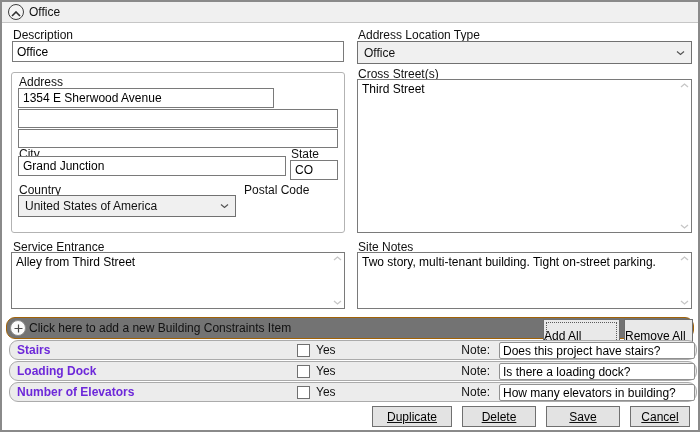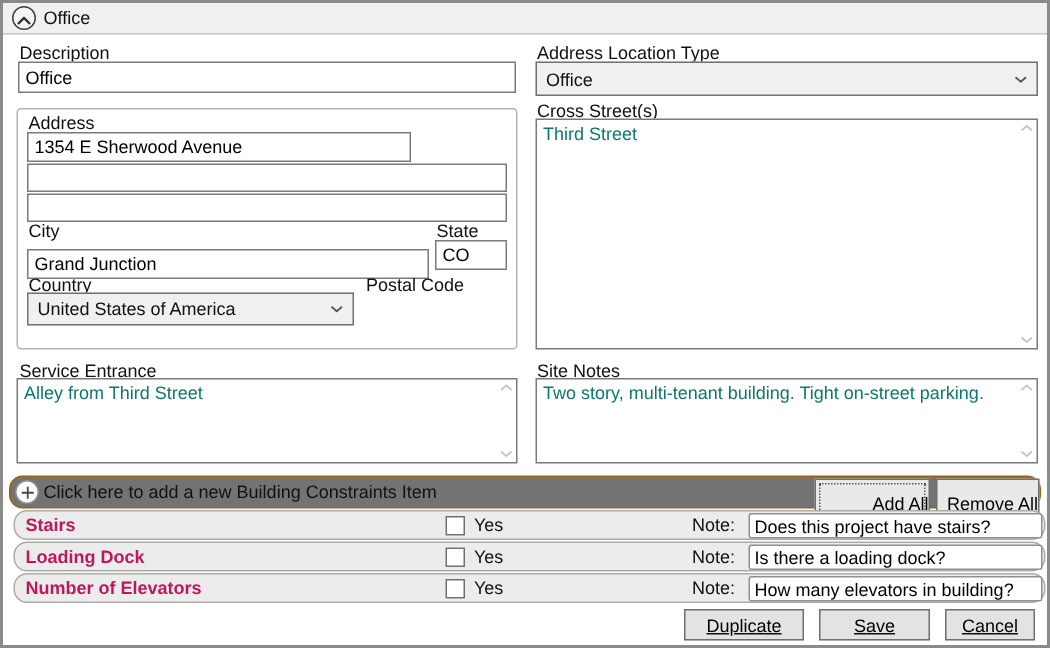--- a/index.html
+++ b/index.html
@@ -21,39 +21,39 @@
   input.tb { position:absolute; border:1px solid #7a7a7a; background:#fff;
              font:inherit; color:#000; padding:1px 4px; }
   .groupbox { position:absolute; border:1px solid #b3b3b3; border-radius:3px; background:#fff; }
 
   .combo { position:absolute; border:1px solid #717171; background:#f0f0f0;
            display:flex; align-items:center; padding:0 22px 0 6px; cursor:default; }
   .combo .chev { position:absolute; right:6px; top:50%; transform:translateY(-50%); line-height:0; }
 
   .ta-wrap { position:absolute; border:1px solid #7a7a7a; background:#fff; }
   .ta-wrap textarea { width:100%; height:100%; border:none; resize:none; overflow:hidden;
-           font:inherit; color:#0f766e; padding:2px 14px 2px 4px; background:transparent; outline:none; }
+           font:inherit; color:#000000; padding:2px 14px 2px 4px; background:transparent; outline:none; }
   .sg { position:absolute; right:2px; line-height:0; }
   .sg.up { top:3px; } .sg.dn { bottom:3px; }
 
   
   .add-row { position:absolute; left:4px; top:315px; width:688px; height:22px;
              background:#737373; border:1px solid #a16207; border-radius:9px; cursor:pointer; }
   .plus-circle { position:absolute; left:3px; top:2px; width:16px; height:16px;
              border:1px solid #8f8f8f; border-radius:50%; background:#fbfbfb;
              display:flex; align-items:center; justify-content:center; }
   .add-row .prompt { position:absolute; left:22px; top:3px; }
   .mini-btn { position:absolute; top:1px; height:34px; background:#e9e9e9; border:1px solid #6e6e6e;
-             font:inherit; text-align:right; padding:0; cursor:pointer; }
+             font:inherit; text-align:left; padding:0; cursor:pointer; }
   .mini-btn.addall { left:536px; width:77px; outline:1px dotted #5a5a5a; outline-offset:-4px; }
   .mini-btn.removeall { left:617px; width:69px; }
 
   .c-row { position:absolute; left:7px; width:688px; height:20px;
            background:#ececec; border:1px solid #ababab; border-radius:9px; }
-  .c-row .name { position:absolute; left:7px; top:2px; font-weight:bold; color:#be185d; }
+  .c-row .name { position:absolute; left:7px; top:2px; font-weight:bold; color:#6d28d9; }
   .c-row input[type=checkbox] { position:absolute; left:287px; top:3px; width:13px; height:13px;
            appearance:none; -webkit-appearance:none; background:#fff; border:1px solid #707070; margin:0; }
   .c-row .yes { position:absolute; left:306px; top:2px; }
   .c-row .note-lbl { position:absolute; right:206px; top:2px; }
   .c-row input.note { position:absolute; left:489px; top:1px; width:196px; height:17px;
            border:1px solid #909090; border-radius:2px; background:#fff; font:inherit; padding:0 3px; }
 
   
   .footer { position:absolute; right:8px; top:404px; display:flex; gap:10px;text-decoration:underline; }
   .btn { height:21px; background:#e3e3e3; border:1px solid #707070; font:inherit;
@@ -78,21 +78,21 @@
   <span class="lbl" style="left:11px; top:26px;">Description</span>
   <input class="tb" style="left: 10px; top: 39px; width: 332px; height: 21px;" value="Office">
 
   <div class="groupbox" style="left:9px; top:70px; width:334px; height:161px;"></div>
   <span class="lbl" style="left:17px; top:73px;">Address</span>
   <input class="tb" style="left: 16px; top: 86px; width: 256px; height: 20px;" value="1354 E Sherwood Avenue">
   <input class="tb" style="left: 16px; top: 107px; width: 320px; height: 19px;" value="">
   <input class="tb" style="left: 16px; top: 127px; width: 320px; height: 19px;" value="">
 
   <span class="lbl" style="left:17px; top:145px;">City</span>
-  <input class="tb" style="left: 16px; top: 164px; width: 268px; height: 20px;" value="Grand Junction">
+  <input class="tb" style="left: 16px; top: 154px; width: 268px; height: 20px;" value="Grand Junction">
   <span class="lbl" style="left:289px; top:145px;">State</span>
   <input class="tb" style="left: 288px; top: 158px; width: 48px; height: 20px;" value="CO">
 
   <span class="lbl" style="left:17px; top:181px;">Country</span>
   <div class="combo" style="left:16px; top:193px; width:218px; height:22px;">
     <span>United States of America</span>
     <span class="chev">
       <svg width="9" height="5" viewBox="0 0 9 5">
           <polyline points="1,1 4.5,4 8,1" fill="none" stroke="#555" stroke-width="1.2"></polyline>
         </svg>
@@ -173,17 +173,18 @@
   <div class="c-row" style="top:380px;">
     <span class="name">Number of Elevators</span>
     <input type="checkbox" style="">
     <span class="yes">Yes</span>
     <span class="note-lbl">Note:</span>
     <input class="note" value="How many elevators in building?" style="">
   </div>
 
   <div class="footer">
     <button class="btn" style="width:80px;">Duplicate</button>
+    <button class="btn" style="width:74px;">Delete</button>
     <button class="btn" style="width:74px;">Save</button>
     <button class="btn" style="width:60px;">Cancel</button>
   </div>
 
 </div>
 
 </body></html>

